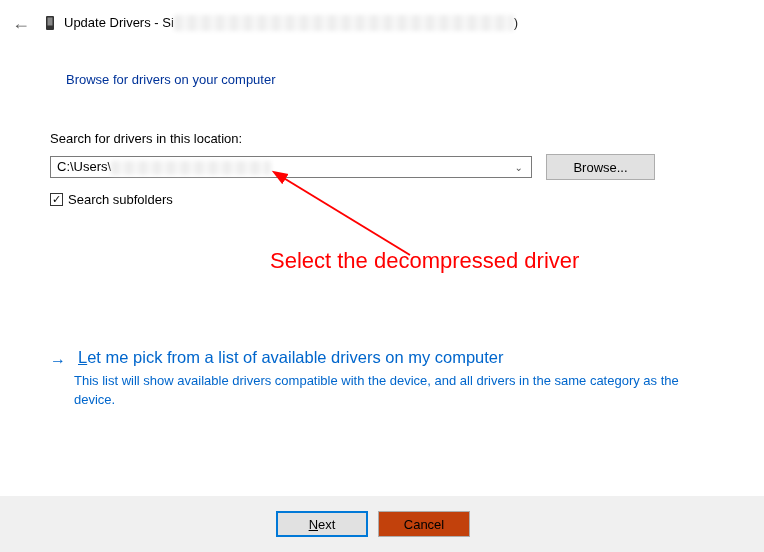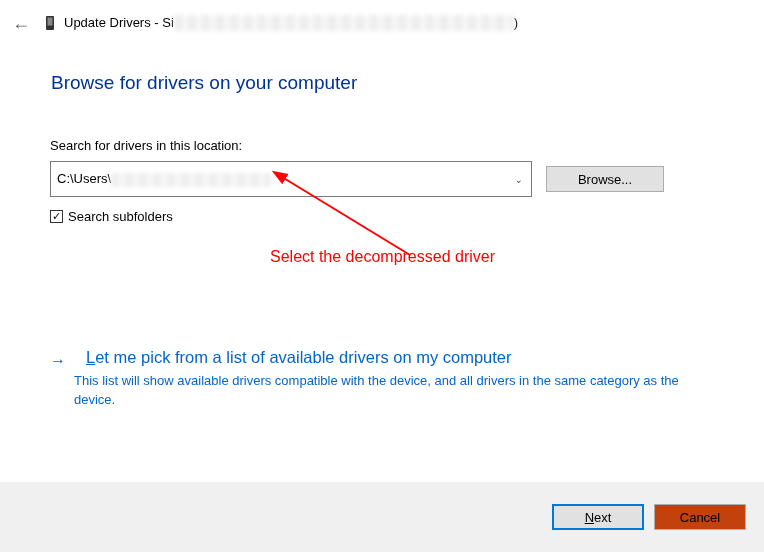--- a/index.html
+++ b/index.html
@@ -47,38 +47,38 @@
       background: repeating-linear-gradient(90deg, #eee 0 8px, #f6f6f6 8px 14px);
       filter: blur(2px);
       vertical-align: middle;
       border-radius: 2px;
     }
     .content {
       padding: 0 50px;
     }
     .page-heading {
       color: #003399;
-      font-size: 19px;
+      font-size: 13px;
       font-weight: 400;
-      margin: 22px 0 30px 1px;
+      margin: 22px 0 30px 16px;
     }
     .field-label {
       font-size: 13px;
       margin-bottom: 8px;
       margin-top: 44px;
     }
     .path-row {
       display: flex;
       gap: 14px;
       align-items: center;
       margin-bottom: 12px;
     }
     .path-combo {
       flex: 0 0 482px;
-      height: 36px;
+      height: 22px;
       border: 1px solid #7a7a7a;
       display: flex;
       align-items: center;
       padding: 0 6px;
       position: relative;
       background: #fff;
     }
     .path-value {
       font-size: 13px;
       color: #000;
@@ -92,21 +92,21 @@
       vertical-align: middle;
       border-radius: 2px;
     }
     .combo-chevron {
       position: absolute;
       right: 8px;
       color: #555;
       font-size: 10px;
     }
     .browse-btn {
-      width: 118px;
+      width: 109px;
       height: 26px;
       background: #e1e1e1;
       border: 1px solid #adadad;
       font-size: 13px;
       cursor: pointer;
       font-family: inherit;
     }
     .checkbox-row {
       display: flex;
       align-items: center;
@@ -121,21 +121,21 @@
       align-items: center;
       justify-content: center;
       font-size: 11px;
       line-height: 1;
     }
     .annotation {
       position: absolute;
       left: 270px;
       top: 248px;
       color: #ff0000;
-      font-size: 16px;
+      font-size: 22px;
       font-family: "Segoe UI", Arial, sans-serif;
       pointer-events: none;
     }
     .arrow-svg {
       position: absolute;
       left: 270px;
       top: 165px;
       pointer-events: none;
     }
     .pick-section {
@@ -152,38 +152,37 @@
     .pick-arrow {
       color: #0066cc;
       font-size: 16px;
       margin-top: 2px;
       flex-shrink: 0;
     }
     .pick-link {
       color: #0066cc;
       font-size: 16.5px;
       cursor: pointer;
-      margin-left: 8px;
     }
     .pick-link .ul { text-decoration: underline; }
     .pick-desc {
       color: #0066cc;
       font-size: 13px;
       margin-left: 24px;
       margin-top: 4px;
       line-height: 1.45;
     }
     .footer {
       position: absolute;
       left:0; right:0; bottom:0;
-      height: 70px;
+      height: 56px;
       background: #f0f0f0;
       display: flex;
       align-items: center;
-      justify-content: flex-end;
+      justify-content: center;
       padding-right: 18px;
       gap: 10px;
     }
     .footer button {
       width: 92px;
       height: 26px;
       font-size: 13px;
       font-family: inherit;
       background: #c2410c;
       border: 1px solid #adadad;

